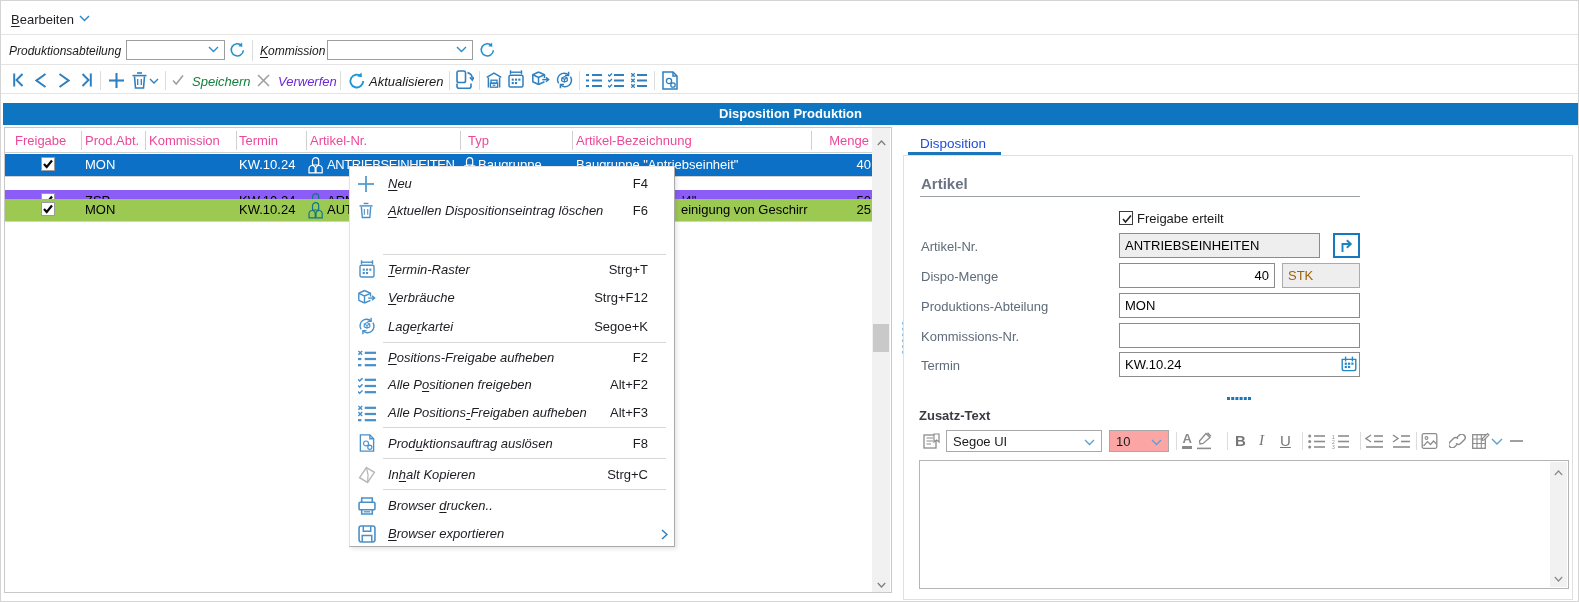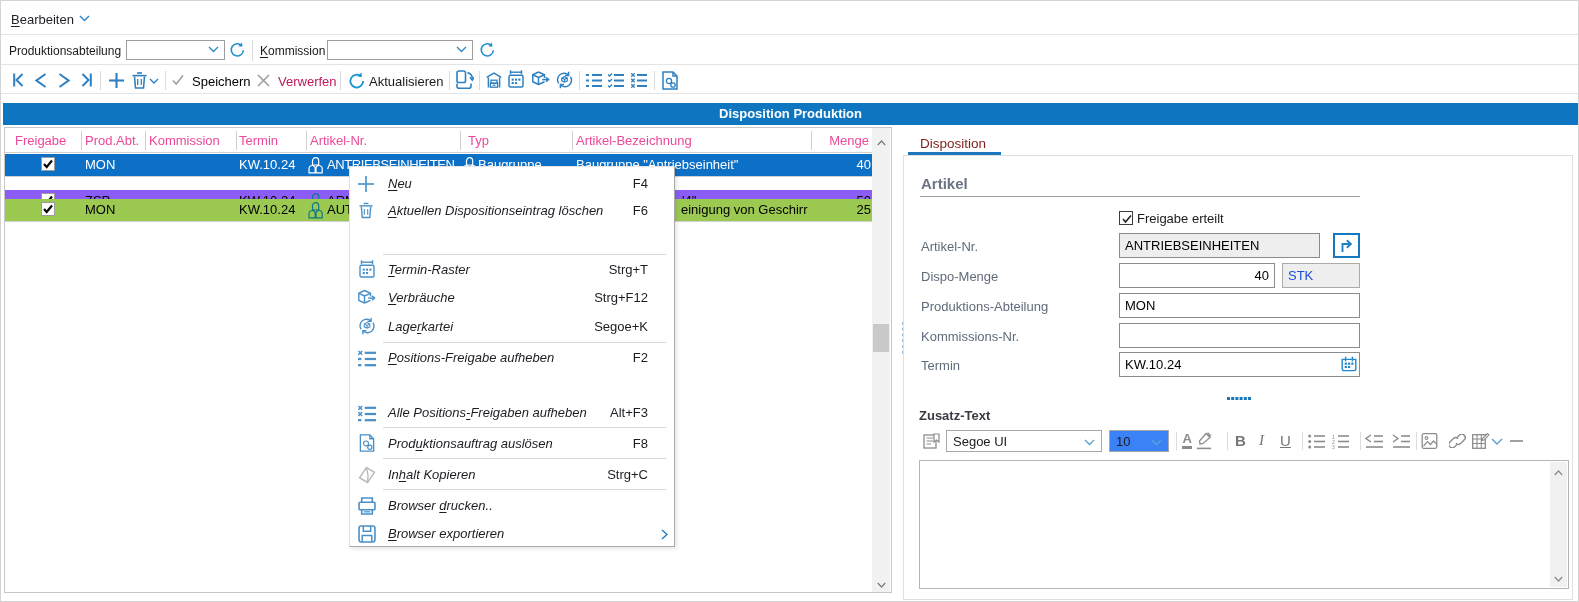--- a/index.html
+++ b/index.html
@@ -9,21 +9,21 @@
 svg { display:block; }
 
 #bar1 { left:0; top:0; width:1577px; height:34px; border-bottom:1px solid #e4e4e4; }
 #bar1 .lbl { position:absolute; left:10px; top:11px; font-size:13px; color:#201f25; }
 #bar1 .lbl u { text-decoration:underline; }
 #bar2 { left:0; top:35px; width:1577px; height:29px; border-bottom:1px solid #e4e4e4; }
 #bar3 { left:0; top:64px; width:1577px; height:29px; border-bottom:1px solid #e4e4e4; }
 .combo { position:absolute; background:#fff; border:1px solid #9d9d9d; }
 .combo .chev { position:absolute; right:5px; top:50%; margin-top:-4px; }
 .vsep { position:absolute; width:1px; background:#dcdcdc; }
-.tbtext { position:absolute; font-size:13px; }
+.tbtext { position:absolute; font-size:13px;font-style:italic; }
 
 #titlebar { left:2px; top:102px; width:1575px; height:22px; background:#0e76c1; color:#fff; font-size:13px; font-weight:bold; text-align:center; line-height:22px; }
 
 #grid { left:3px; top:126px; width:888px; height:466px; border:1px solid #c8c8c8; background:#fff; }
 #ghead { position:absolute; left:0; top:0; width:867px; height:25px;  border-bottom:1px solid #cfcfcf; font-size:13px; color:#ec4899; }
 #ghead .h { position:absolute; top:5px; }
 #ghead .s { position:absolute; top:3px; height:19px; width:1px; background:#d0d0d0; }
 .grow { position:absolute; left:0; width:867px; height:22.5px; font-size:13px; border-bottom:1px solid #d2d2d2; box-sizing:border-box; }
 .grow .c { position:absolute; top:3px; white-space:nowrap; }
 .cb { position:absolute; width:14px; height:14px; background:#fff; border:1px solid #9b9b9b; }
@@ -34,21 +34,21 @@
 
 #menu { left:348px; top:165px; width:326px; height:381px; background:#fff; border-top:1px solid #e6e6e6; border-left:1px solid #e2e2e2; border-right:1px solid #a9a9a9; border-bottom:1px solid #a9a9a9; box-shadow:2px 2px 4px rgba(0,0,0,0.10); z-index:50; font-size:13px; color:#1c1c22; }
 #menu .mi { position:absolute; left:0; width:100%; height:28px; }
 #menu .mi .ico { position:absolute; left:7px; top:5px; width:18px; height:18px; }
 #menu .mi .txt { position:absolute; left:38px; top:6px;font-style:italic; }
 #menu .mi .sc { position:absolute; right:26px; top:6px; }
 #menu .msep { position:absolute; left:33px; right:8px; height:1px; background:#d8d8d8; }
 #menu .sub { position:absolute; right:8px; top:6px; color:#1c1c22; }
 u { text-underline-offset:2px; }
 
-#rtab { left:919px; top:135px; font-size:13.5px; color:#7f1d1d; }
+#rtab { left:919px; top:135px; font-size:13.5px; color:#1d4ed8; }
 #rtabline { left:907px; top:151px; width:93px; height:3px; background:#1b76bc; }
 #tabstripline { left:902px; top:154px; width:670px; height:1px; background:#e0e0e0; }
 #rpanel { left:902px; top:155px; width:670px; height:444px; border:1px solid #e0e0e0; border-top:none; background:#fff; }
 #rpanel .heading { position:absolute; left:17px; top:19px; font-size:15px; font-weight:bold; color:#6a7482; }
 #rpanel .hline { position:absolute; left:16px; top:40px; width:440px; height:1px; background:#9aa0a6; }
 .flabel { position:absolute; left:17px; font-size:13px; color:#5f6b7a; }
 .finput { position:absolute; left:215px; width:241px; height:25px; border:1px solid #8b8b8b; background:#fff; font-size:13px; color:#000; line-height:23px; padding:0 5px; }
 .fdis { background:#eeeeee; }
 
 .rticon { position:absolute; top:0; }
@@ -117,26 +117,26 @@
       <line x1="5.7" y1="7" x2="5.7" y2="13" stroke="#2e80c1" stroke-width="1.3"></line>
       <line x1="9.3" y1="7" x2="9.3" y2="13" stroke="#2e80c1" stroke-width="1.3"></line>
     </svg>
   <svg class="abs" style="left:148px;top:13px" width="10" height="7" viewBox="0 0 10 7">
       <polyline points="1,1 5,5 9,1" fill="none" stroke="#2e80c1" stroke-width="1.4"></polyline>
     </svg>
   <div class="vsep" style="left:164px;top:6px;height:19px"></div>
   <svg class="abs" style="left:171px;top:9px" width="12" height="12" viewBox="0 0 12 12">
       <polyline points="1,6.5 4.2,10 11,1.5" fill="none" stroke="#a0a0a0" stroke-width="1.6"></polyline>
     </svg>
-  <span class="tbtext" style="left:191px;top:9px;color:#000000">Speichern</span>
+  <span class="tbtext" style="left:191px;top:9px;color:#15803d">Speichern</span>
   <svg class="abs" style="left:256px;top:9px" width="13" height="13" viewBox="0 0 13 13">
       <line x1="1" y1="1" x2="12" y2="12" stroke="#a0a0a0" stroke-width="1.6"></line>
       <line x1="12" y1="1" x2="1" y2="12" stroke="#a0a0a0" stroke-width="1.6"></line>
     </svg>
-  <span class="tbtext" style="left:277px;top:9px;color:#be185d">Verwerfen</span>
+  <span class="tbtext" style="left:277px;top:9px;color:#6d28d9">Verwerfen</span>
   <div class="vsep" style="left:339px;top:6px;height:19px"></div>
   <svg class="abs" style="left:347px;top:6px" width="18" height="19" viewBox="0 0 18 19">
       <path d="M15.2 10 a6.4 6.4 0 1 1 -1.9 -4.5" fill="none" stroke="#2096d3" stroke-width="1.9"></path>
       <path d="M13.5 1.4 L13.8 6.1 L9.2 5.5 Z" fill="#2096d3"></path>
     </svg>
   <span class="tbtext" style="left:368px;top:9px;color:#1a1a1a">Aktualisieren</span>
   <div class="vsep" style="left:448px;top:6px;height:19px"></div>
 
   <svg class="abs" style="left:455px;top:5px" width="18" height="20" viewBox="0 0 18 20">
       <rect x="1" y="1" width="8.5" height="11.5" rx="1.8" fill="none" stroke="#2e80c1" stroke-width="1.6"></rect>
@@ -327,21 +327,21 @@
   <span class="flabel" style="top:83px">Artikel-Nr.</span>
   <div class="finput fdis" style="top:77px;width:201px">ANTRIEBSEINHEITEN</div>
   <div class="abs" style="left:429px;top:77px;width:27px;height:25px;border:2px solid #1678be;background:#fff">
     <svg style="margin:3px 0 0 4px" width="16" height="15" viewBox="0 0 16 15">
         <path d="M3.5 14 V6 H11" fill="none" stroke="#1e82c3" stroke-width="1.9"></path>
         <path d="M7.8 2.2 L11.8 6 L7.8 9.8" fill="none" stroke="#1e82c3" stroke-width="1.9"></path>
       </svg>
   </div>
   <span class="flabel" style="top:113px">Dispo-Menge</span>
   <div class="finput" style="top:107px;width:156px;text-align:right">40</div>
-  <div class="finput fdis" style="left:378px;top:107px;width:78px;color:#1d4ed8;border-color:#ababab">STK</div>
+  <div class="finput fdis" style="left:378px;top:107px;width:78px;color:#a16207;border-color:#ababab">STK</div>
   <span class="flabel" style="top:143px">Produktions-Abteilung</span>
   <div class="finput" style="top:137px">MON</div>
   <span class="flabel" style="top:173px">Kommissions-Nr.</span>
   <div class="finput" style="top:167px"></div>
   <span class="flabel" style="top:202px">Termin</span>
   <div class="finput" style="top:196px">KW.10.24</div>
   <svg class="abs" style="left:437px;top:200px" width="16" height="16" viewBox="0 0 16 16">
       <path d="M1.2 3.4 H14.8 V12.8 Q14.8 14.6 13 14.6 H3 Q1.2 14.6 1.2 12.8 Z" fill="none" stroke="#2587c8" stroke-width="1.4"></path>
       <line x1="4.6" y1="0.6" x2="4.6" y2="5.4" stroke="#2587c8" stroke-width="1.4"></line>
       <line x1="11.4" y1="0.6" x2="11.4" y2="5.4" stroke="#2587c8" stroke-width="1.4"></line>
@@ -367,21 +367,21 @@
         <rect x="1" y="2" width="12" height="13" fill="none" stroke="#8c8c8c" stroke-width="1.3"></rect>
         <path d="M3.5 5 H10 M3.5 8 H10 M3.5 11 H8" stroke="#8c8c8c" stroke-width="1.1"></path>
         <path d="M11 1 H16 V9 L13.5 7 L11 9 Z" fill="#fff" stroke="#8c8c8c" stroke-width="1.2"></path>
       </svg>
     <div class="abs" style="left:27px;top:0;width:156px;height:22px;border:1px solid #a8a8a8;background:#fff">
       <span style="position:absolute;left:6px;top:3px;font-size:13px;color:#1a1a1a">Segoe UI</span>
       <svg style="position:absolute;right:6px;top:8px" width="11" height="7" viewBox="0 0 11 7">
           <polyline points="1,1 5.5,5.5 10,1" fill="none" stroke="#5ba0d0" stroke-width="1.3"></polyline>
         </svg>
     </div>
-    <div class="abs" style="left:190px;top:0;width:60px;height:22px;border:1px solid #a8a8a8;background:#3b82f6">
+    <div class="abs" style="left:190px;top:0;width:60px;height:22px;border:1px solid #a8a8a8;background:#fca5a5">
       <span style="position:absolute;left:6px;top:3px;font-size:13px;color:#1a1a1a">10</span>
       <svg style="position:absolute;right:6px;top:8px" width="11" height="7" viewBox="0 0 11 7">
           <polyline points="1,1 5.5,5.5 10,1" fill="none" stroke="#5ba0d0" stroke-width="1.3"></polyline>
         </svg>
     </div>
     <div class="vsep" style="left:257px;top:2px;height:18px"></div>
     <span class="abs" style="left:263px;top:1px;font-size:13px;font-weight:bold;color:#8a8a8a;border-bottom:3px solid #8a8a8a;line-height:15px;padding:0 0.5px">A</span>
     <svg class="rticon" style="left:277px;top:2px" width="16" height="18" viewBox="0 0 16 18">
         <path d="M10 1.5 L14 5.5 L7 11.5 L4 12 L3.5 9 Z" fill="none" stroke="#8c8c8c" stroke-width="1.3"></path>
         <path d="M11.5 0.8 L14.8 4.2" stroke="#8c8c8c" stroke-width="1.6"></path>
@@ -520,20 +520,32 @@
         <line x1="6" y1="2" x2="16" y2="2" stroke="#4a90c8" stroke-width="2"></line>
         <line x1="6" y1="7.5" x2="16" y2="7.5" stroke="#4a90c8" stroke-width="2"></line>
         <line x1="6" y1="13" x2="16" y2="13" stroke="#4a90c8" stroke-width="2"></line>
         <path d="M0.3 0.3 L3.7 3.7 M3.7 0.3 L0.3 3.7" stroke="#4a90c8" stroke-width="1.3"></path>
         <line x1="0" y1="7.5" x2="3" y2="7.5" stroke="#4a90c8" stroke-width="2"></line>
         <line x1="0" y1="13" x2="3" y2="13" stroke="#4a90c8" stroke-width="2"></line>
       </svg>
     <span class="txt"><u>P</u>ositions-Freigabe aufheben</span>
       <span class="sc">F2</span>
   </div>
+  <div class="mi" style="top:204px">
+    <svg class="ico" width="17" height="16" viewBox="0 0 16 15" style="left:8px;top:6px">
+        <line x1="6" y1="2" x2="16" y2="2" stroke="#4a90c8" stroke-width="2"></line>
+        <line x1="6" y1="7.5" x2="16" y2="7.5" stroke="#4a90c8" stroke-width="2"></line>
+        <line x1="6" y1="13" x2="16" y2="13" stroke="#4a90c8" stroke-width="2"></line>
+        <polyline points="0,1.5 1.5,3 4,0.5" fill="none" stroke="#4a90c8" stroke-width="1.3"></polyline>
+        <polyline points="0,7 1.5,8.5 4,6" fill="none" stroke="#4a90c8" stroke-width="1.3"></polyline>
+        <polyline points="0,12.5 1.5,14 4,11.5" fill="none" stroke="#4a90c8" stroke-width="1.3"></polyline>
+      </svg>
+    <span class="txt">Alle P<u>o</u>sitionen freigeben</span>
+      <span class="sc">Alt+F2</span>
+  </div>
   <div class="mi" style="top:232px">
     <svg class="ico" width="17" height="16" viewBox="0 0 16 15" style="left:8px;top:6px">
         <line x1="6" y1="2" x2="16" y2="2" stroke="#4a90c8" stroke-width="2"></line>
         <line x1="6" y1="7.5" x2="16" y2="7.5" stroke="#4a90c8" stroke-width="2"></line>
         <line x1="6" y1="13" x2="16" y2="13" stroke="#4a90c8" stroke-width="2"></line>
         <path d="M0.3 0.3 L3.7 3.7 M3.7 0.3 L0.3 3.7" stroke="#4a90c8" stroke-width="1.3"></path>
         <path d="M0.3 5.8 L3.7 9.2 M3.7 5.8 L0.3 9.2" stroke="#4a90c8" stroke-width="1.3"></path>
         <line x1="0" y1="13" x2="3" y2="13" stroke="#4a90c8" stroke-width="2"></line>
       </svg>
     <span class="txt">Alle Positions<u>-</u>Freigaben aufheben</span>

